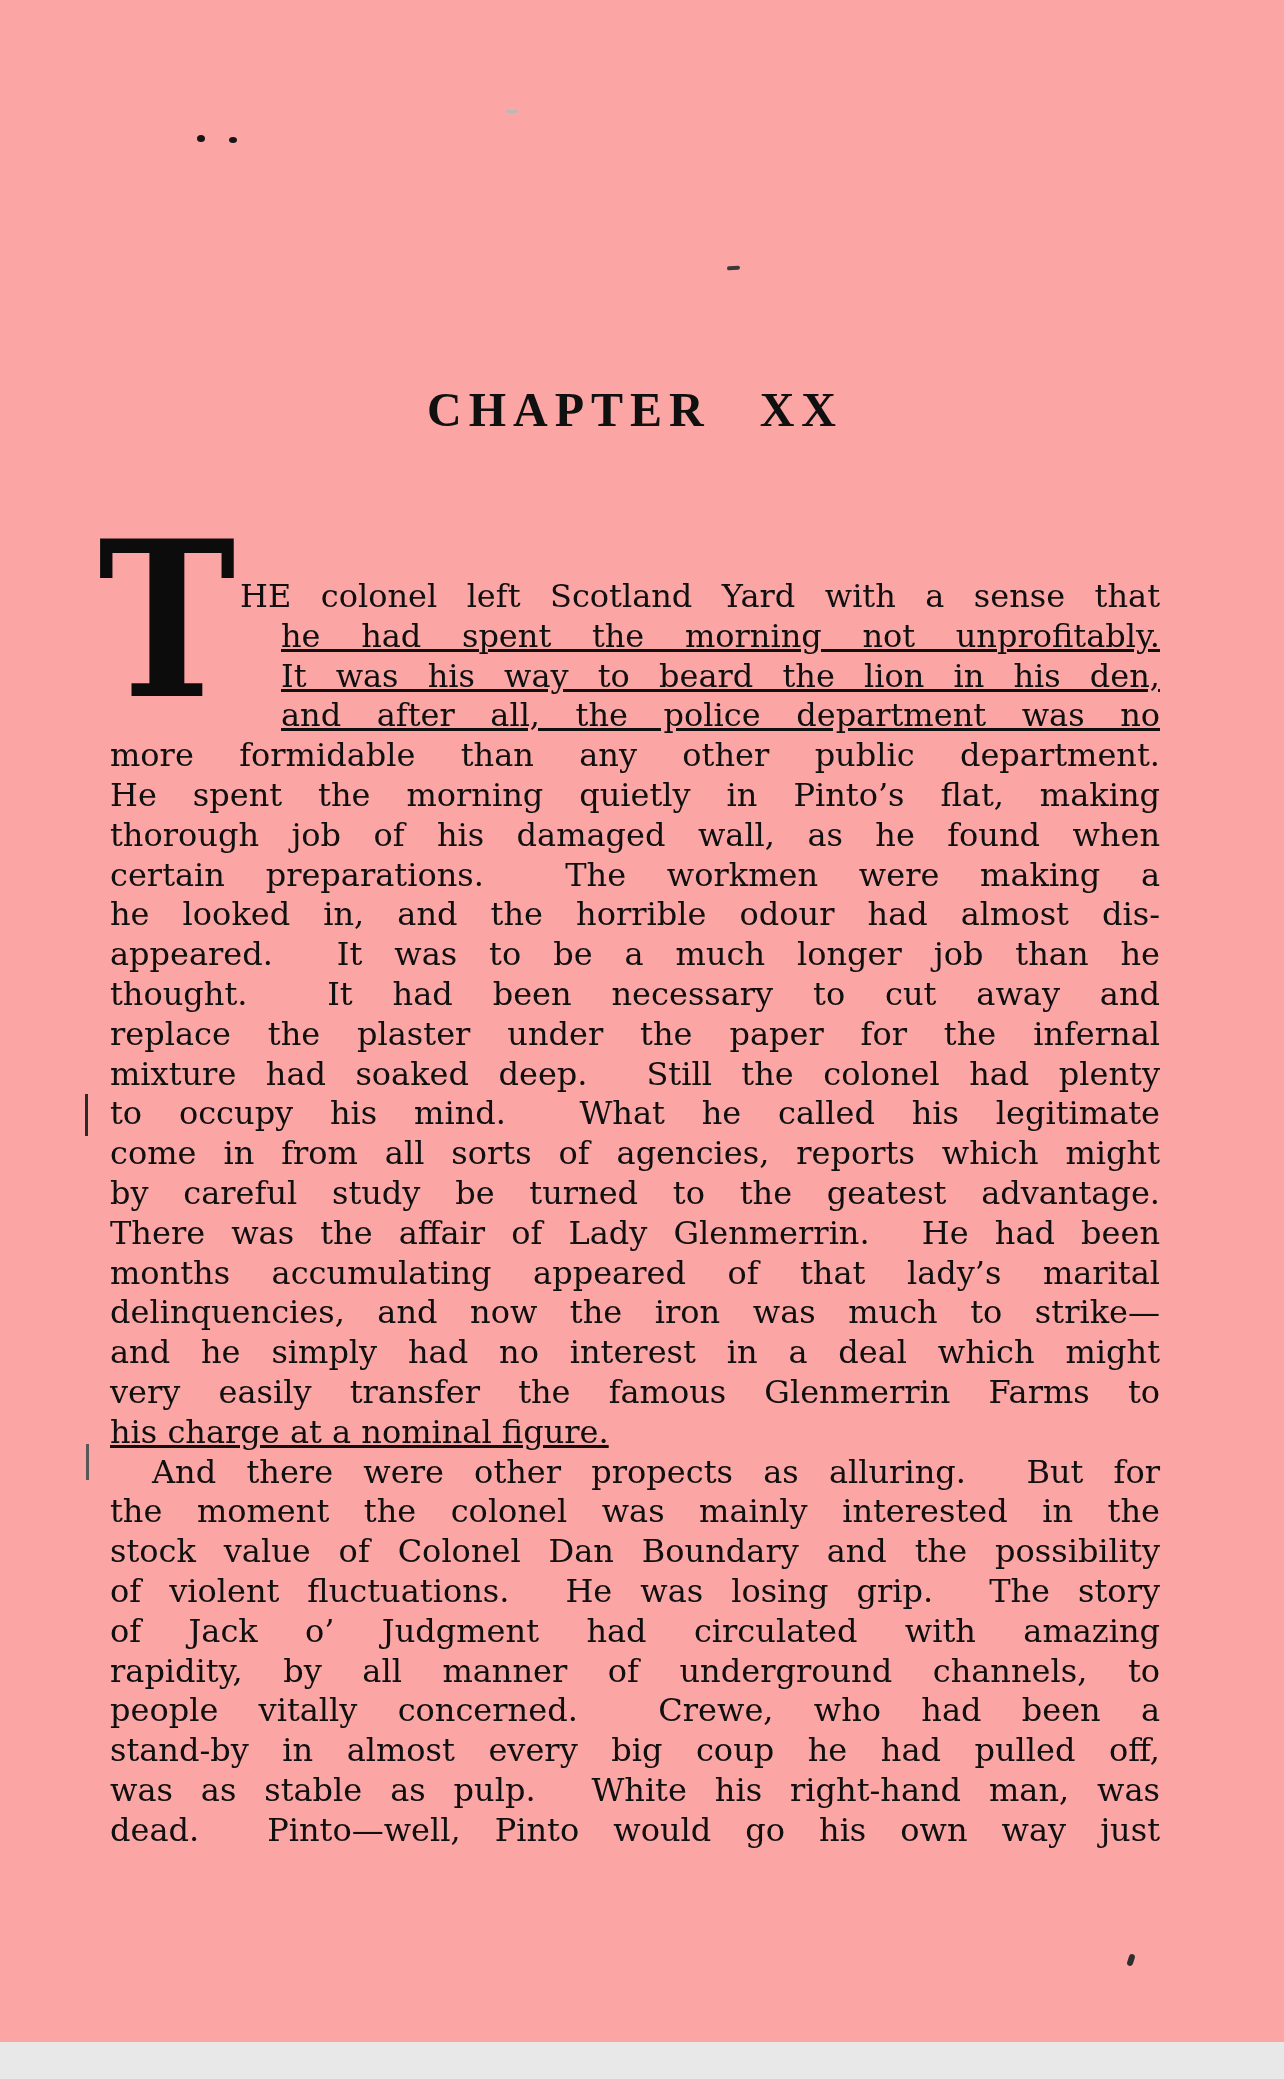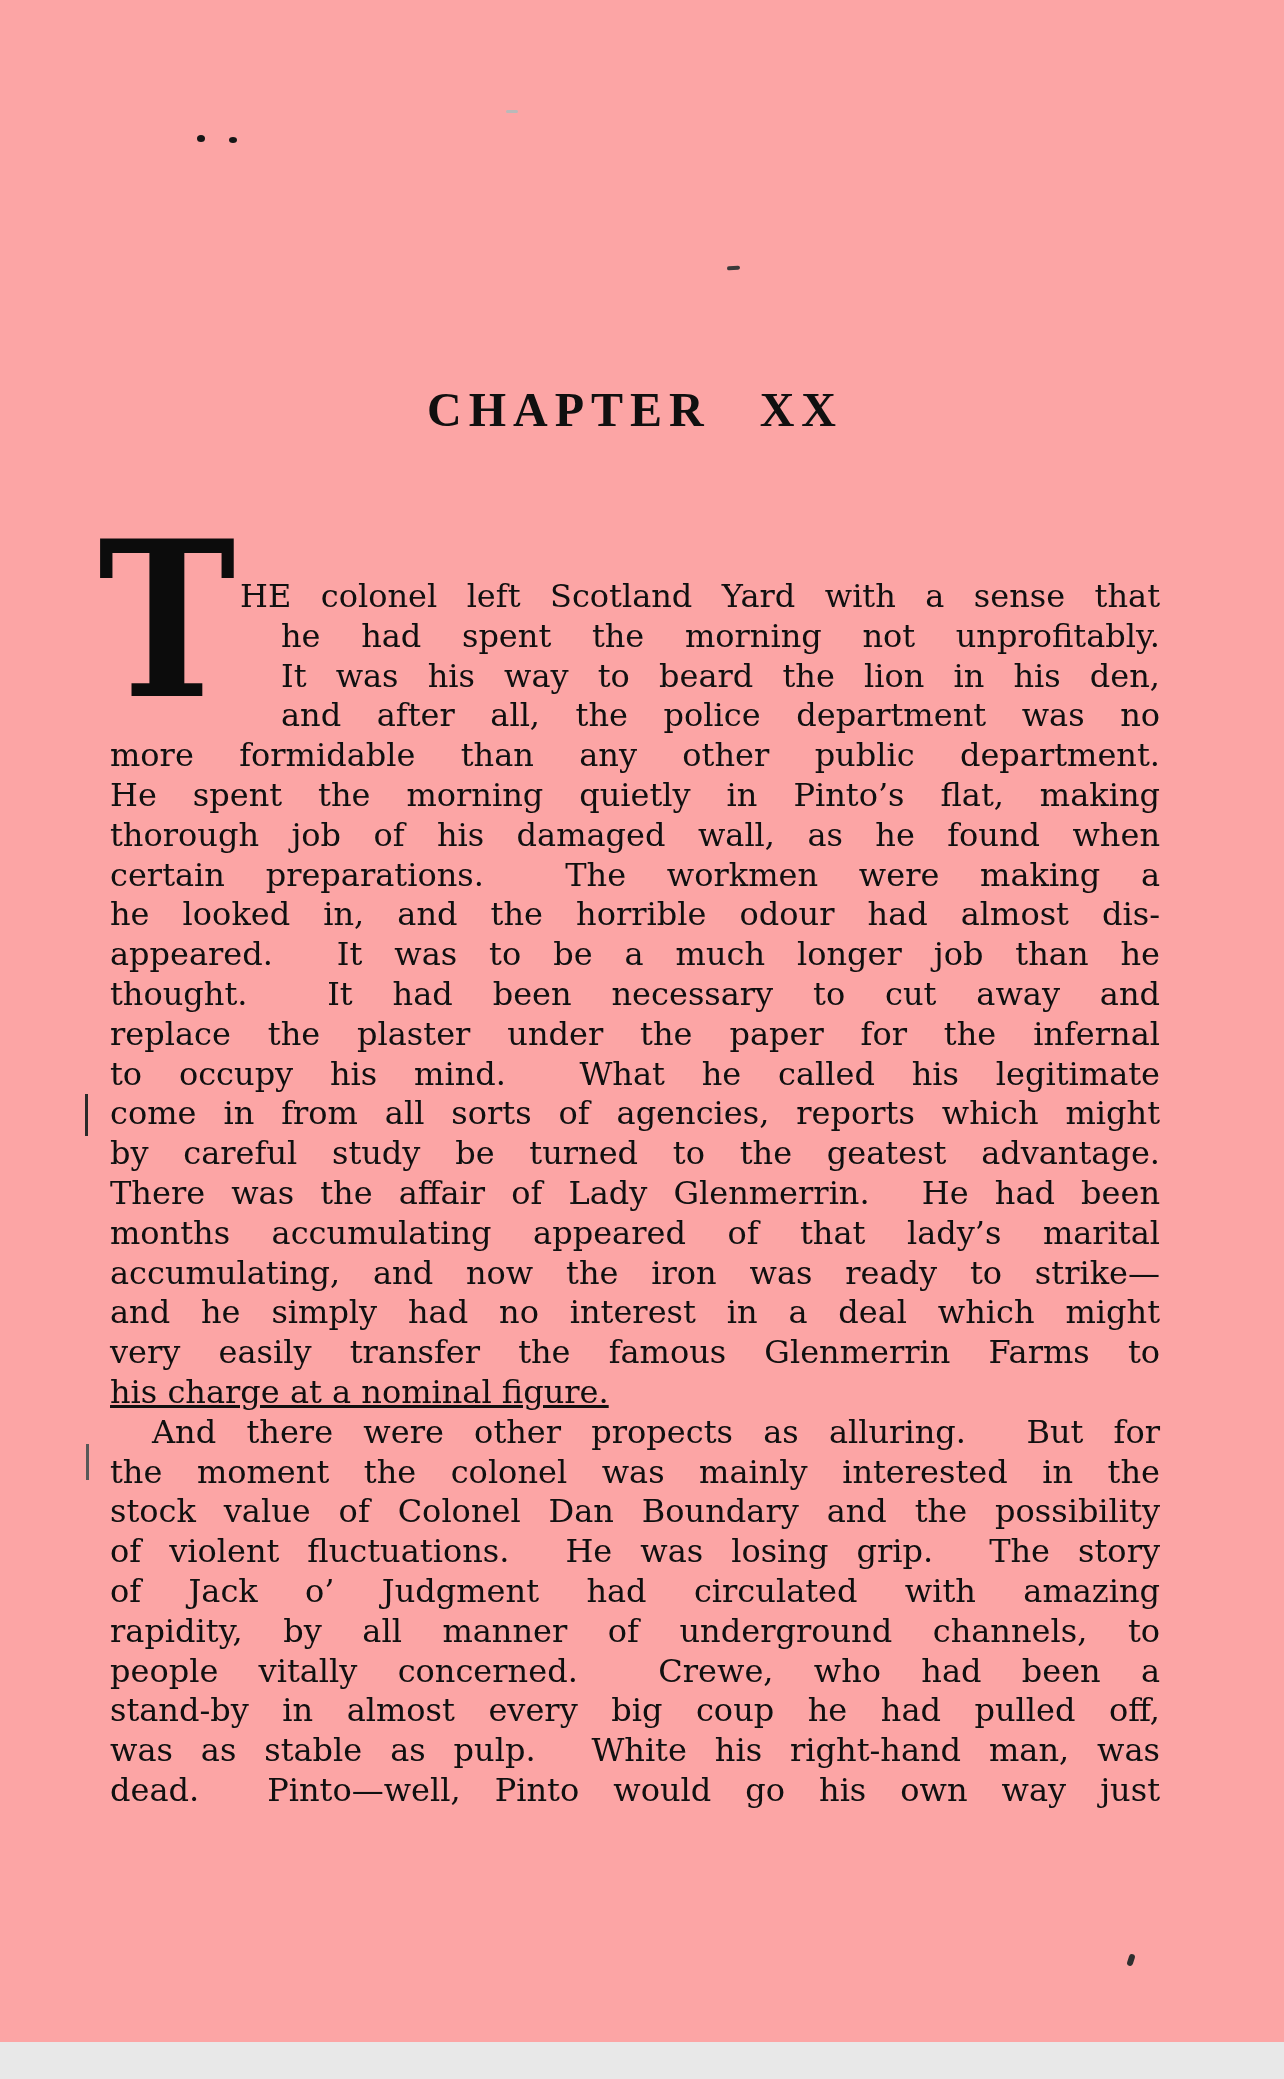--- a/index.html
+++ b/index.html
@@ -42,21 +42,21 @@
     font-weight:500;
   }
   .bl {
     height:39.8px;
     line-height:39.8px;
     text-align:justify;
     text-align-last:justify;
     white-space:normal;
   }
   .bl.dc1   { padding-left:130px; }  
-  .bl.dc234 { padding-left:171px; }  
+  .bl.dc234 { padding-left:171px;text-decoration:underline; }  
   .bl.ragged{ text-align-last:left;text-decoration:underline; }
   .bl.pind  { text-indent:42px; }    
 
   .drop-cap {
     position:absolute; top:513px; left:98px;
     font-family:"DejaVu Serif",serif;
     font-weight:700;
     font-size:215px;
     line-height:1;
     transform:scaleX(0.86);
@@ -97,26 +97,27 @@
     <div class="bl dc234">It was his way to beard the lion in his den,</div>
     <div class="bl dc234">and after all, the police department was no</div>
     <div class="bl">more formidable than any other public department.</div>
     <div class="bl">He spent the morning quietly in Pinto’s flat, making</div>
     <div class="bl">thorough job of his damaged wall, as he found when</div>
     <div class="bl">certain preparations.&nbsp; The workmen were making a</div>
     <div class="bl">he looked in, and the horrible odour had almost dis-</div>
     <div class="bl">appeared.&nbsp; It was to be a much longer job than he</div>
     <div class="bl">thought.&nbsp; It had been necessary to cut away and</div>
     <div class="bl">replace the plaster under the paper for the infernal</div>
+    <div class="bl">mixture had soaked deep.&nbsp; Still the colonel had plenty</div>
     <div class="bl">to occupy his mind.&nbsp; What he called his legitimate</div>
     <div class="bl">come in from all sorts of agencies, reports which might</div>
     <div class="bl">by careful study be turned to the geatest advantage.</div>
     <div class="bl">There was the affair of Lady Glenmerrin.&nbsp; He had been</div>
     <div class="bl">months accumulating appeared of that lady’s marital</div>
-    <div class="bl">accumulating, and now the iron was ready to strike—</div>
+    <div class="bl">delinquencies, and now the iron was much to strike—</div>
     <div class="bl">and he simply had no interest in a deal which might</div>
     <div class="bl">very easily transfer the famous Glenmerrin Farms to</div>
     <div class="bl ragged">his charge at a nominal figure.</div>
 
     <div class="bl pind">And there were other propects as alluring.&nbsp; But for</div>
     <div class="bl">the moment the colonel was mainly interested in the</div>
     <div class="bl">stock value of Colonel Dan Boundary and the possibility</div>
     <div class="bl">of violent fluctuations.&nbsp; He was losing grip.&nbsp; The story</div>
     <div class="bl">of Jack o’ Judgment had circulated with amazing</div>
     <div class="bl">rapidity, by all manner of underground channels, to</div>

